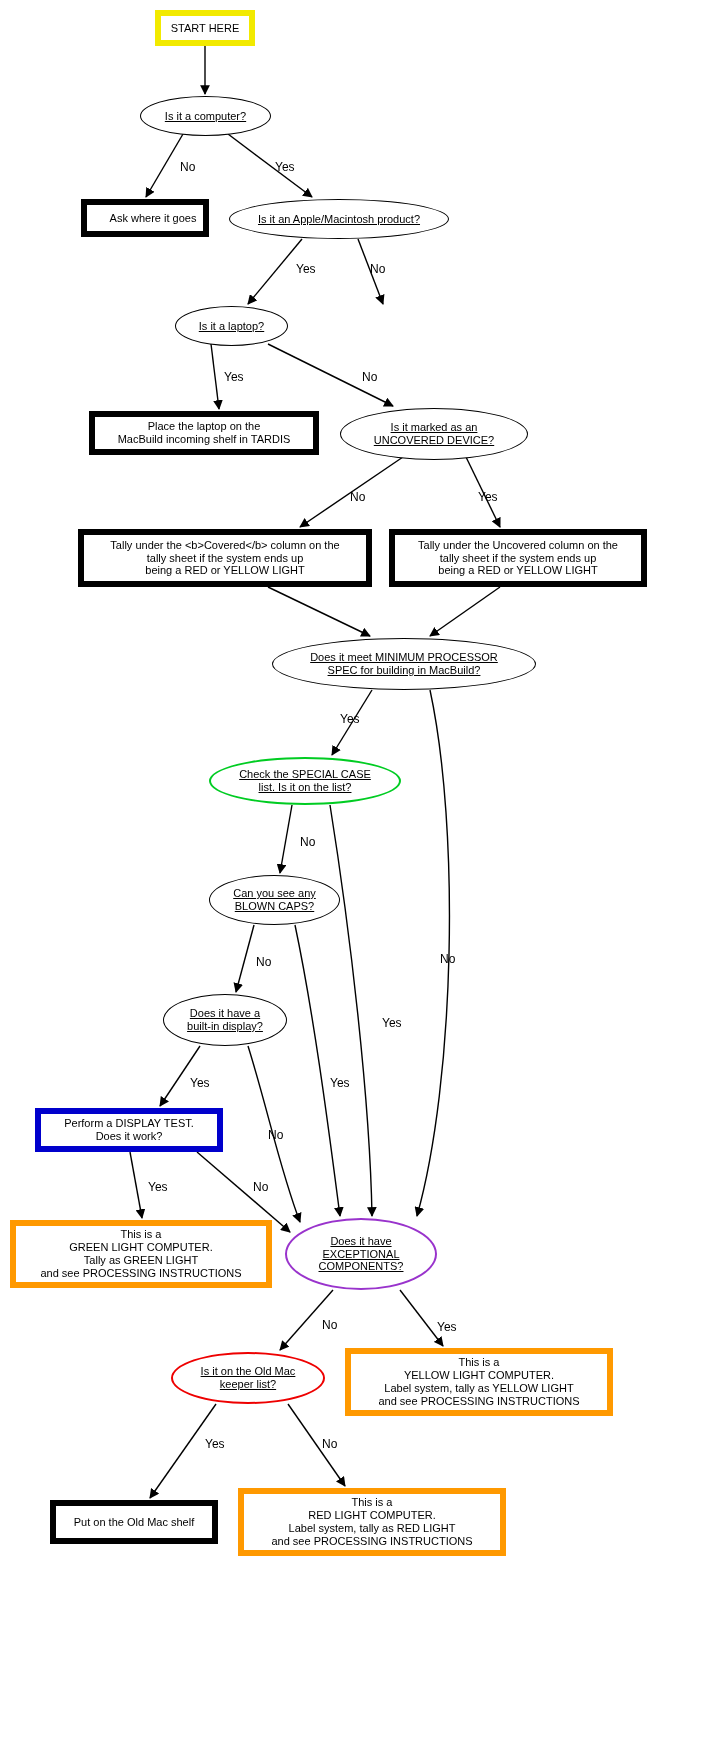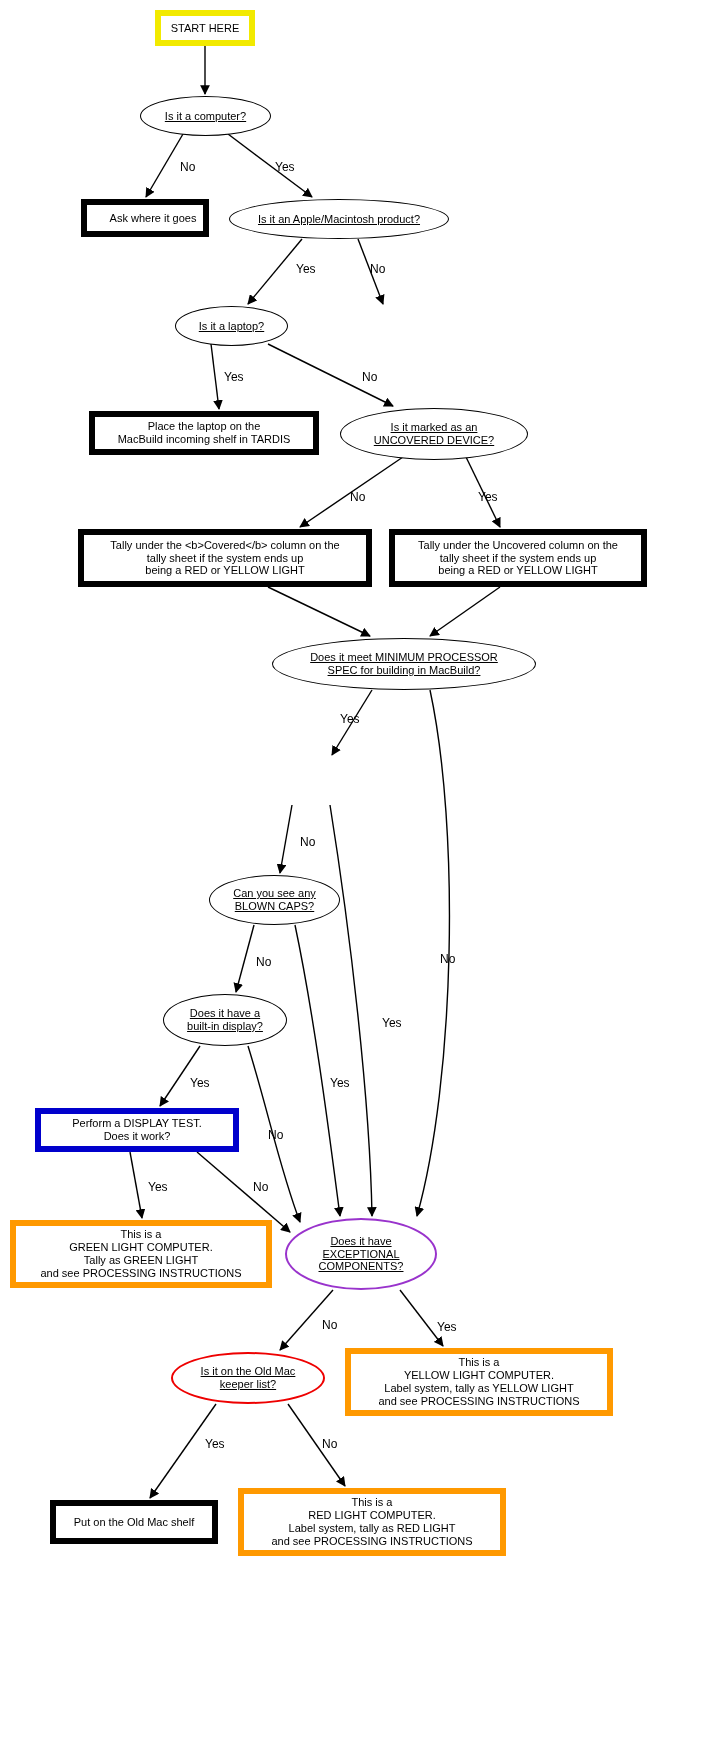--- a/index.html
+++ b/index.html
@@ -144,29 +144,33 @@
     </div>
     <div class="node box" style="left: 389px; top: 529px; width: 258px; height: 58px; font-size: 11px; border-color: rgb(0, 0, 0);">
       <span class="lbl">Tally under the Uncovered column on the
 tally sheet if the system ends up
 being a RED or YELLOW LIGHT</span>
     </div>
     <div class="node ellipse" style="left: 272px; top: 638px; width: 264px; height: 52px; font-size: 11px; border-color: rgb(0, 0, 0); border-width: 1px;">
       <span class="lbl">Does it meet MINIMUM PROCESSOR
 SPEC for building in MacBuild?</span>
     </div>
+    <div class="node ellipse" style="left: 209px; top: 757px; width: 192px; height: 48px; font-size: 11px; border-color: rgb(0, 204, 34); border-width: 2px;">
+      <span class="lbl">Check the SPECIAL CASE
+list.  Is it on the list?</span>
+    </div>
     <div class="node ellipse" style="left: 209px; top: 875px; width: 131px; height: 50px; font-size: 11px; border-color: rgb(0, 0, 0); border-width: 1px;">
       <span class="lbl">Can you see any
 BLOWN CAPS?</span>
     </div>
     <div class="node ellipse" style="left: 163px; top: 994px; width: 124px; height: 52px; font-size: 11px; border-color: rgb(0, 0, 0); border-width: 1px;">
       <span class="lbl">Does it have a
 built-in display?</span>
     </div>
-    <div class="node box" style="left: 35px; top: 1108px; width: 204px; height: 44px; font-size: 11px; border-color: rgb(0, 0, 204);">
+    <div class="node box" style="left: 35px; top: 1108px; width: 188px; height: 44px; font-size: 11px; border-color: rgb(0, 0, 204);">
       <span class="lbl">Perform a DISPLAY TEST.
 Does it work?</span>
     </div>
     <div class="node box" style="left: 10px; top: 1220px; width: 262px; height: 68px; font-size: 11px; border-color: rgb(255, 153, 0);">
       <span class="lbl">This is a
 GREEN LIGHT COMPUTER.
 Tally as GREEN LIGHT
 and see PROCESSING INSTRUCTIONS</span>
     </div>
     <div class="node ellipse" style="left: 285px; top: 1218px; width: 152px; height: 72px; font-size: 11px; border-color: rgb(153, 51, 204); border-width: 2px;">

